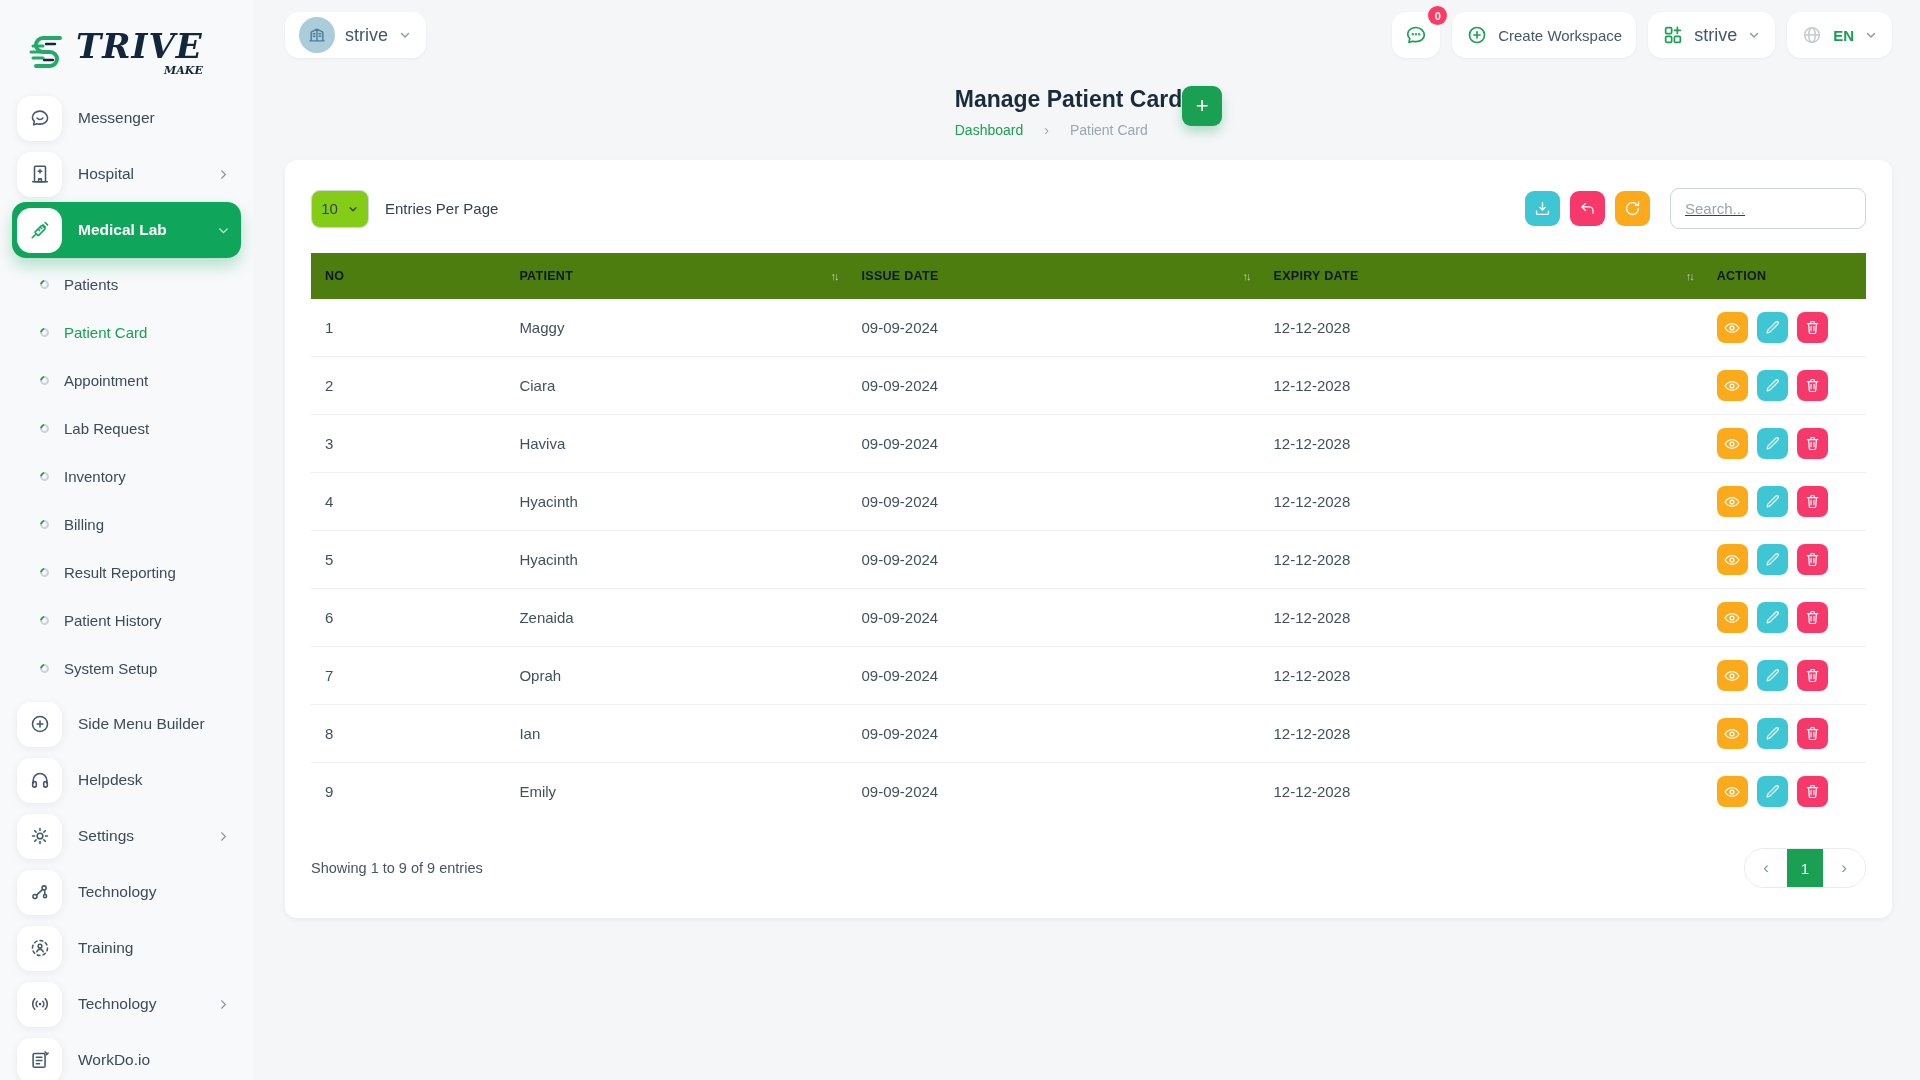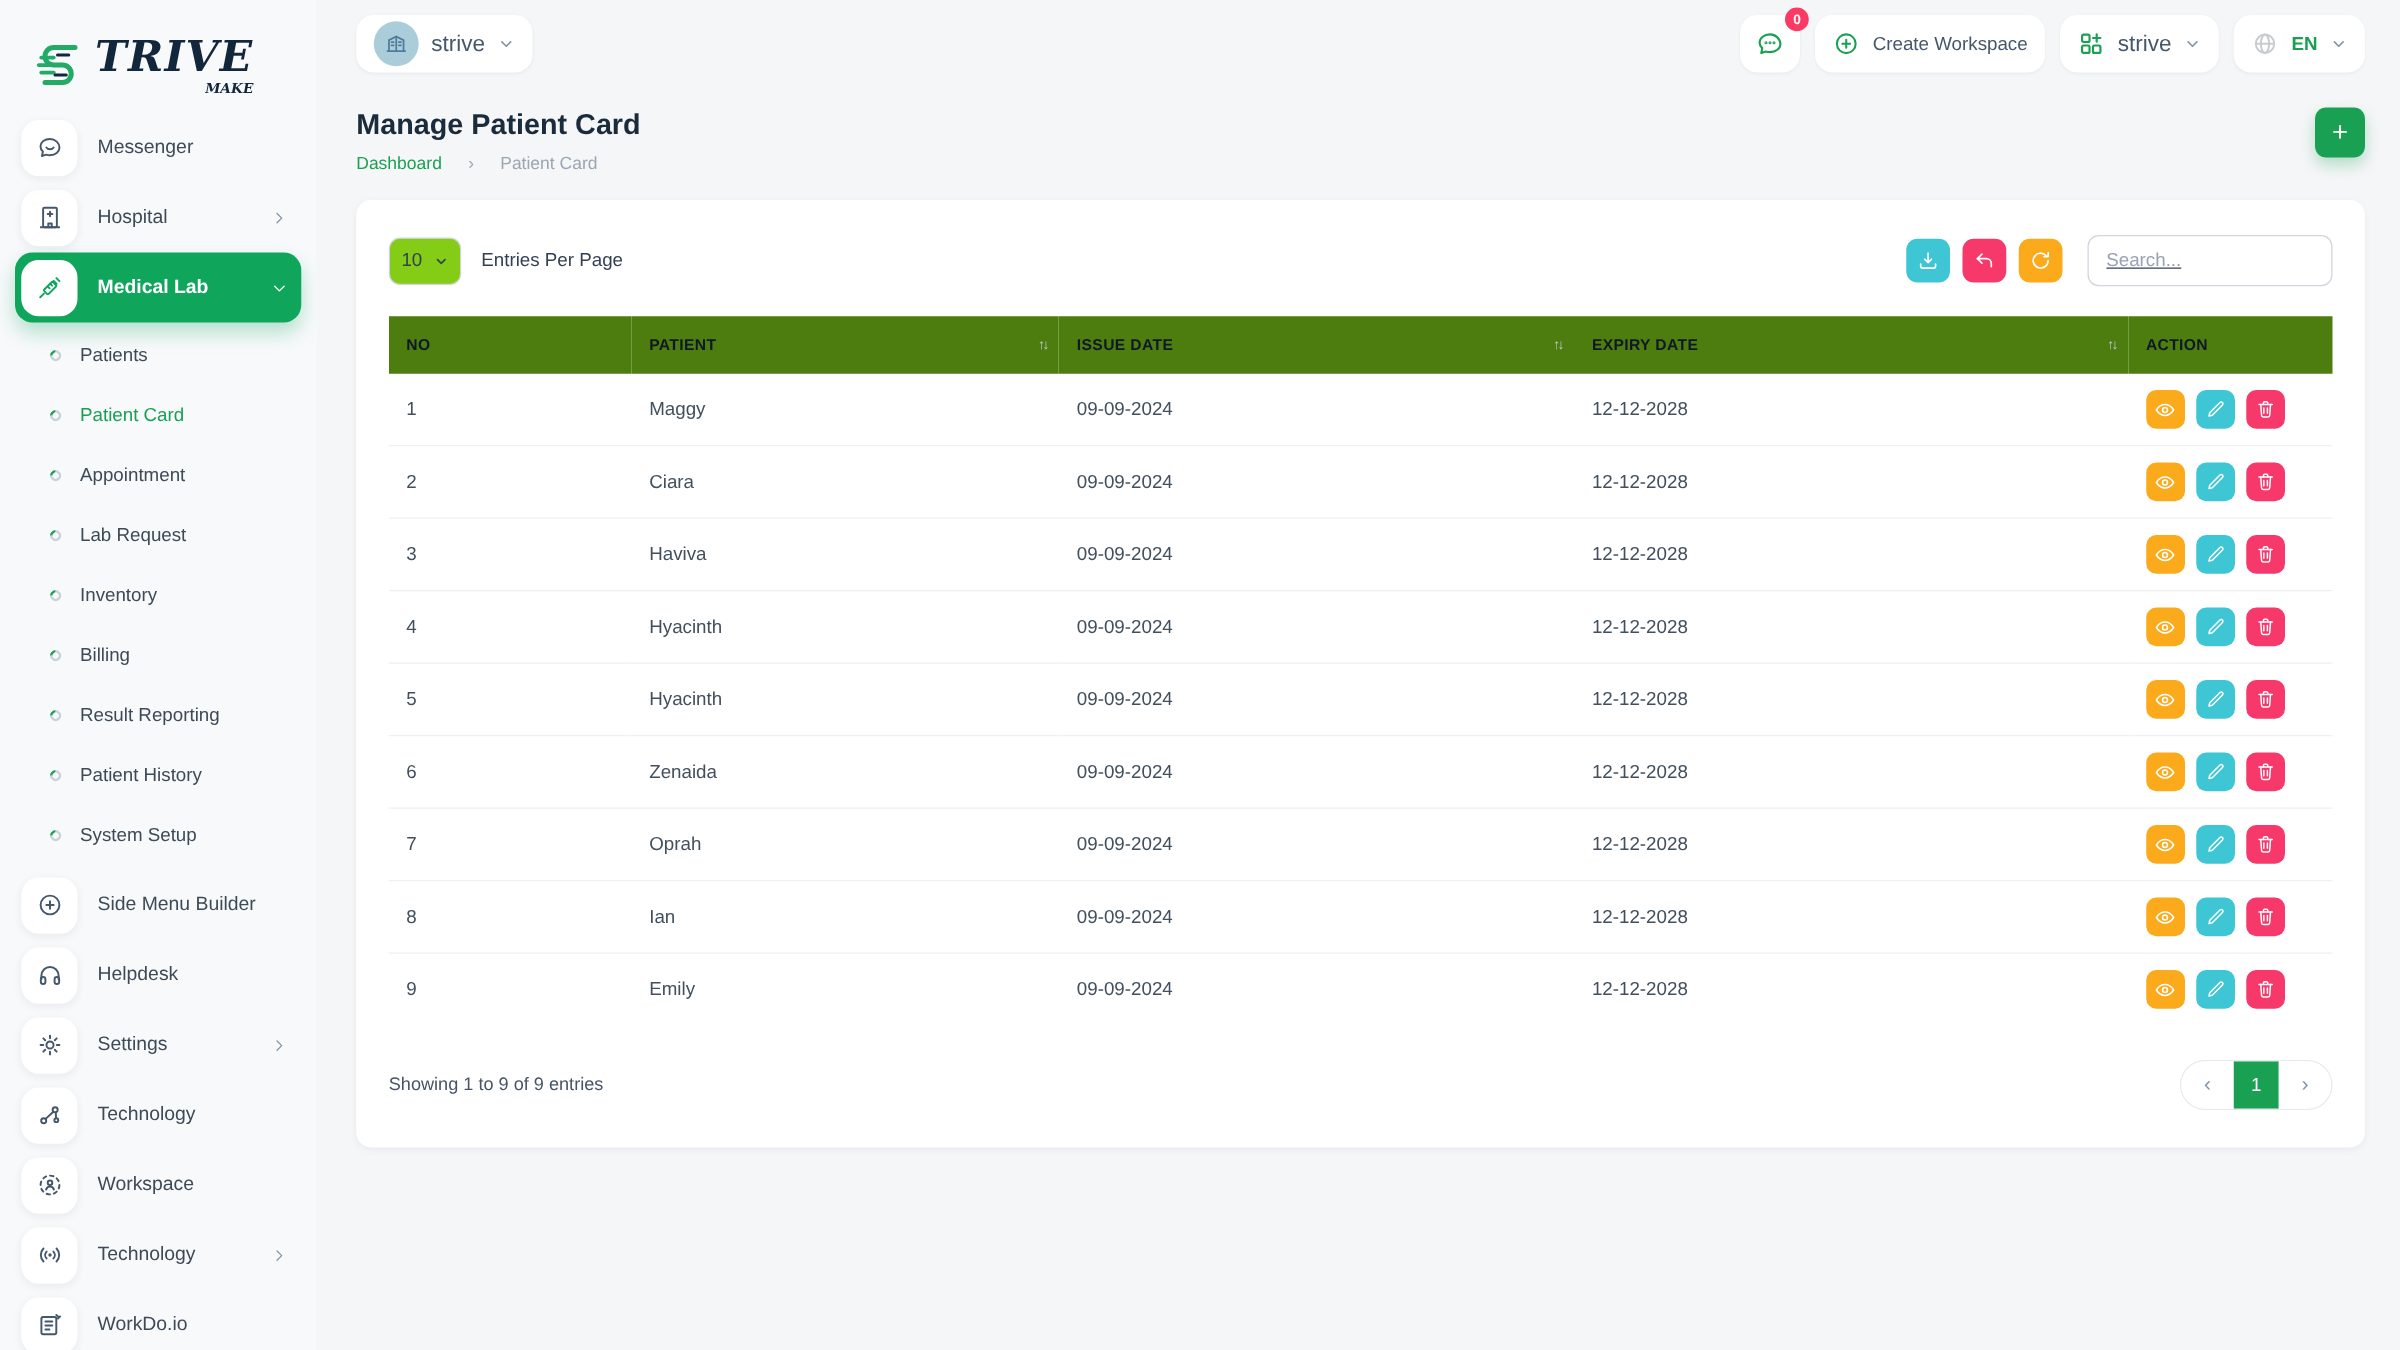--- a/index.html
+++ b/index.html
@@ -32,21 +32,21 @@
   .ws-avatar { width:36px; height:36px; border-radius:50%; background:#abcdd9; display:flex; align-items:center; justify-content:center; color:#4e7d9c; }
   .ws-name { color:#44576b; font-size:18px; }
   .topbar-right { display:flex; align-items:center; gap:12px; }
   .chat-btn { position:relative; width:48px; justify-content:center; padding:0; }
   .badge { position:absolute; top:-6px; right:-7px; min-width:19px; height:19px; border-radius:50%; background:var(--badge,#fb3b64); color:#fff; font-size:11px; font-weight:700; display:flex; align-items:center; justify-content:center; }
   .create-ws { font-size:15px; color:#44576b; }
   .app-pill .app-name { color:#44576b; font-size:18px; }
   .lang-pill .lang { color:var(--primary,#1aa053); font-size:15px; font-weight:700; }
   .chev { display:flex; color:#8494a5; }
   
-  .page-head { display:flex; justify-content:space-between; align-items:flex-start; margin-top:16px; }
+  .page-head { display:flex; justify-content:center; align-items:flex-start; margin-top:16px; }
   .page-title { font-size:23px; font-weight:700; color:#1a2b3c; }
   .breadcrumb { margin-top:9px; font-size:14px; display:flex; align-items:center; gap:21px; }
   .breadcrumb a { color:var(--primary,#1aa053); text-decoration:none; cursor:pointer; }
   .crumb-sep { color:#9aa6b2; }
   .crumb-current { color:#9aa6b2; }
   .add-btn { width:40px; height:40px; border:none; border-radius:9px; background:var(--primary,#1aa053); color:#fff; font-size:22px; line-height:1; cursor:pointer; box-shadow:0 6px 12px rgba(26,160,83,.3); display:flex; align-items:center; justify-content:center; }
   
   .card { margin-top:22px; background:#fff; border-radius:12px; box-shadow:0 2px 6px rgba(16,24,40,.05); padding:28px 26px 30px 26px; }
   .toolbar { display:flex; align-items:center; justify-content:space-between; }
   .entries { display:flex; align-items:center; gap:16px; }
@@ -218,21 +218,21 @@
         <span>Technology</span>
       </div>
       <div class="menu-item">
         <span class="icon-box">
           <svg width="22" height="22" viewBox="0 0 24 24" fill="none" stroke="currentColor" stroke-width="1.7" stroke-linecap="round" stroke-linejoin="round">
             <circle cx="12" cy="12" r="8.2" stroke-dasharray="3 3.4"></circle>
             <circle cx="12" cy="10" r="2"></circle>
             <path d="M8.6 16c.6-1.7 1.8-2.7 3.4-2.7s2.8 1 3.4 2.7"></path>
           </svg>
         </span>
-        <span>Workspace</span>
+        <span>Training</span>
       </div>
       <div class="menu-item">
         <span class="icon-box">
           <svg width="22" height="22" viewBox="0 0 24 24" fill="none" stroke="currentColor" stroke-width="1.7" stroke-linecap="round" stroke-linejoin="round">
             <circle cx="12" cy="12" r="1.5" fill="currentColor" stroke="none"></circle>
             <path d="M9 15a4.3 4.3 0 0 1 0-6M15 9a4.3 4.3 0 0 1 0 6"></path>
             <path d="M6.3 17.7a8.2 8.2 0 0 1 0-11.4M17.7 6.3a8.2 8.2 0 0 1 0 11.4"></path>
           </svg>
         </span>
         <span>Technology</span>

